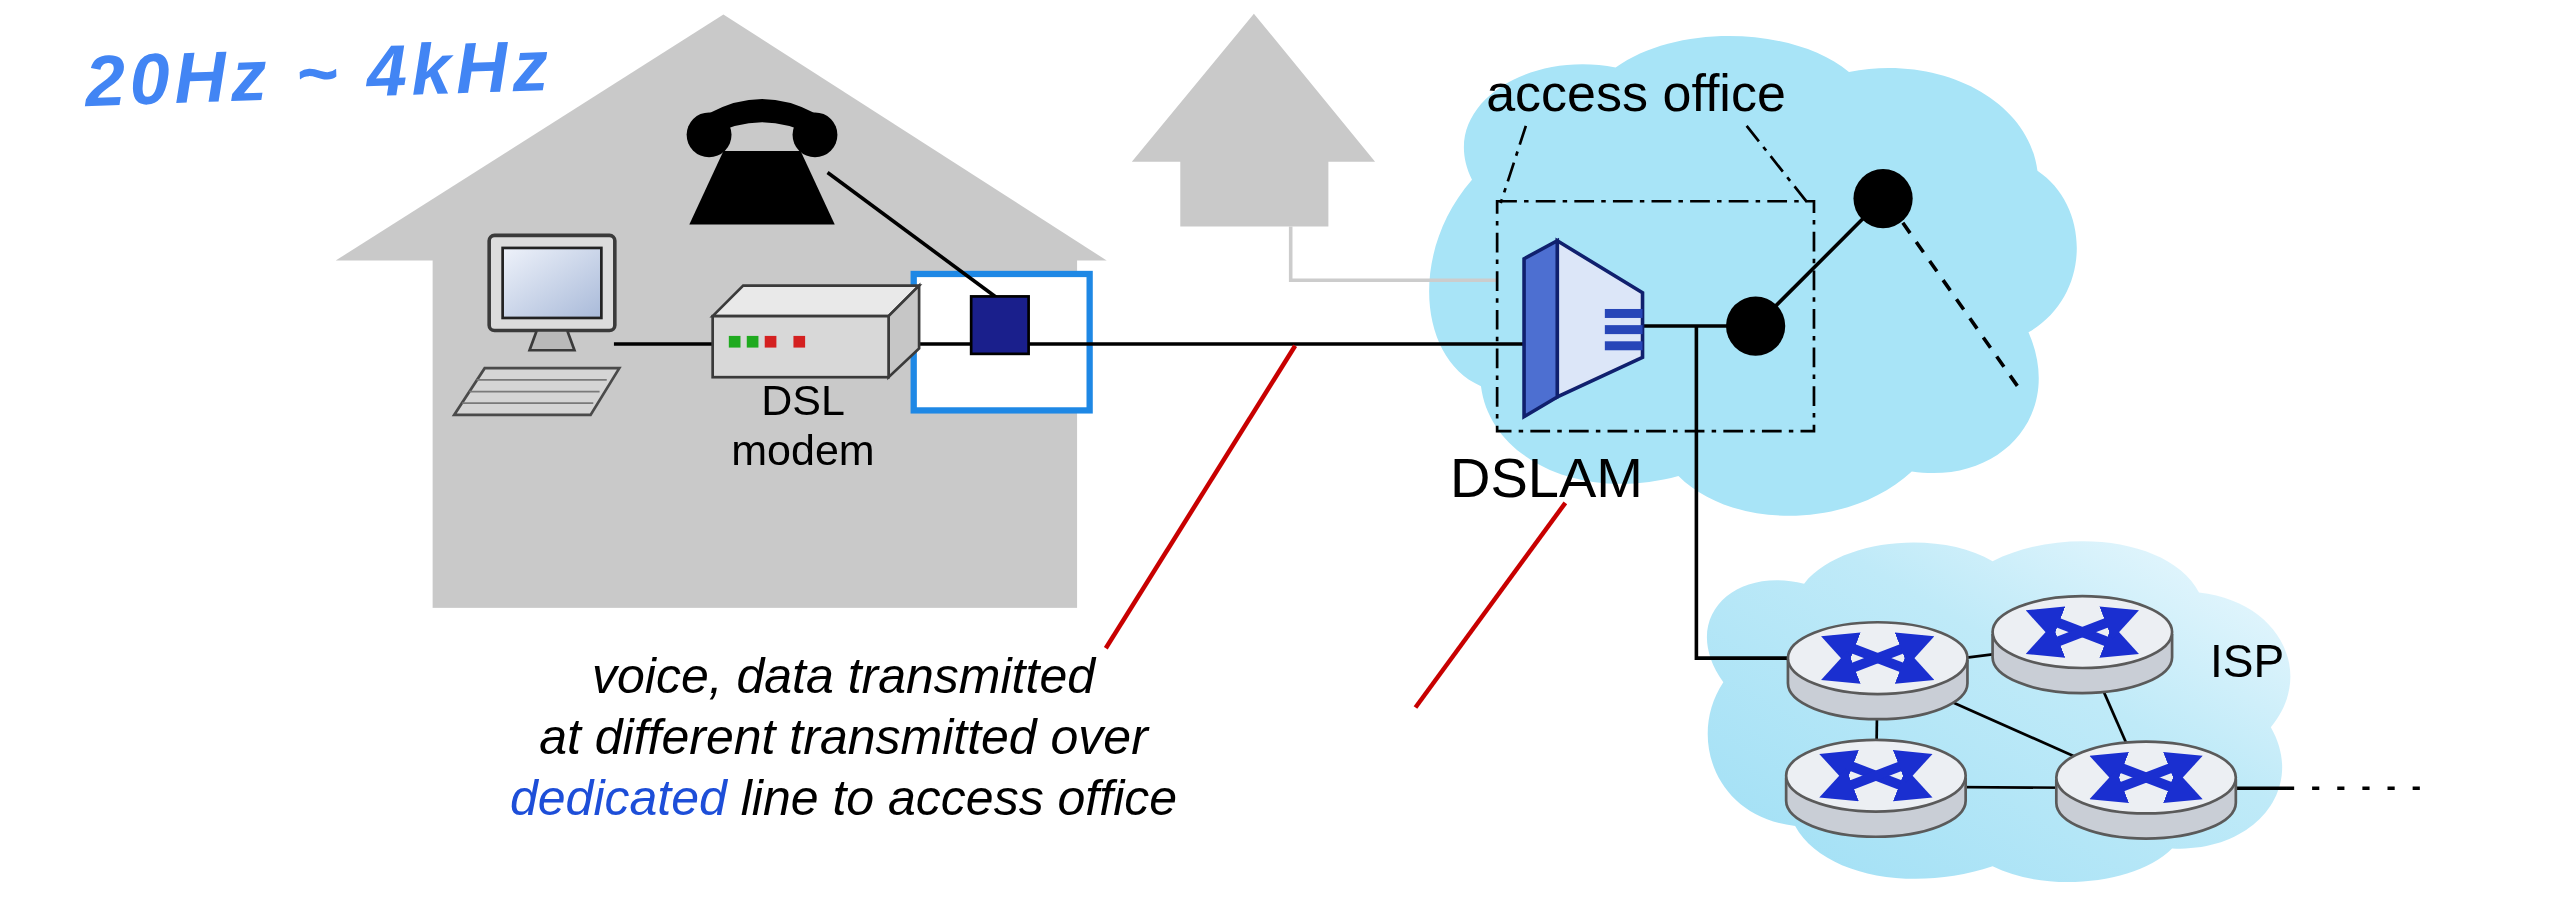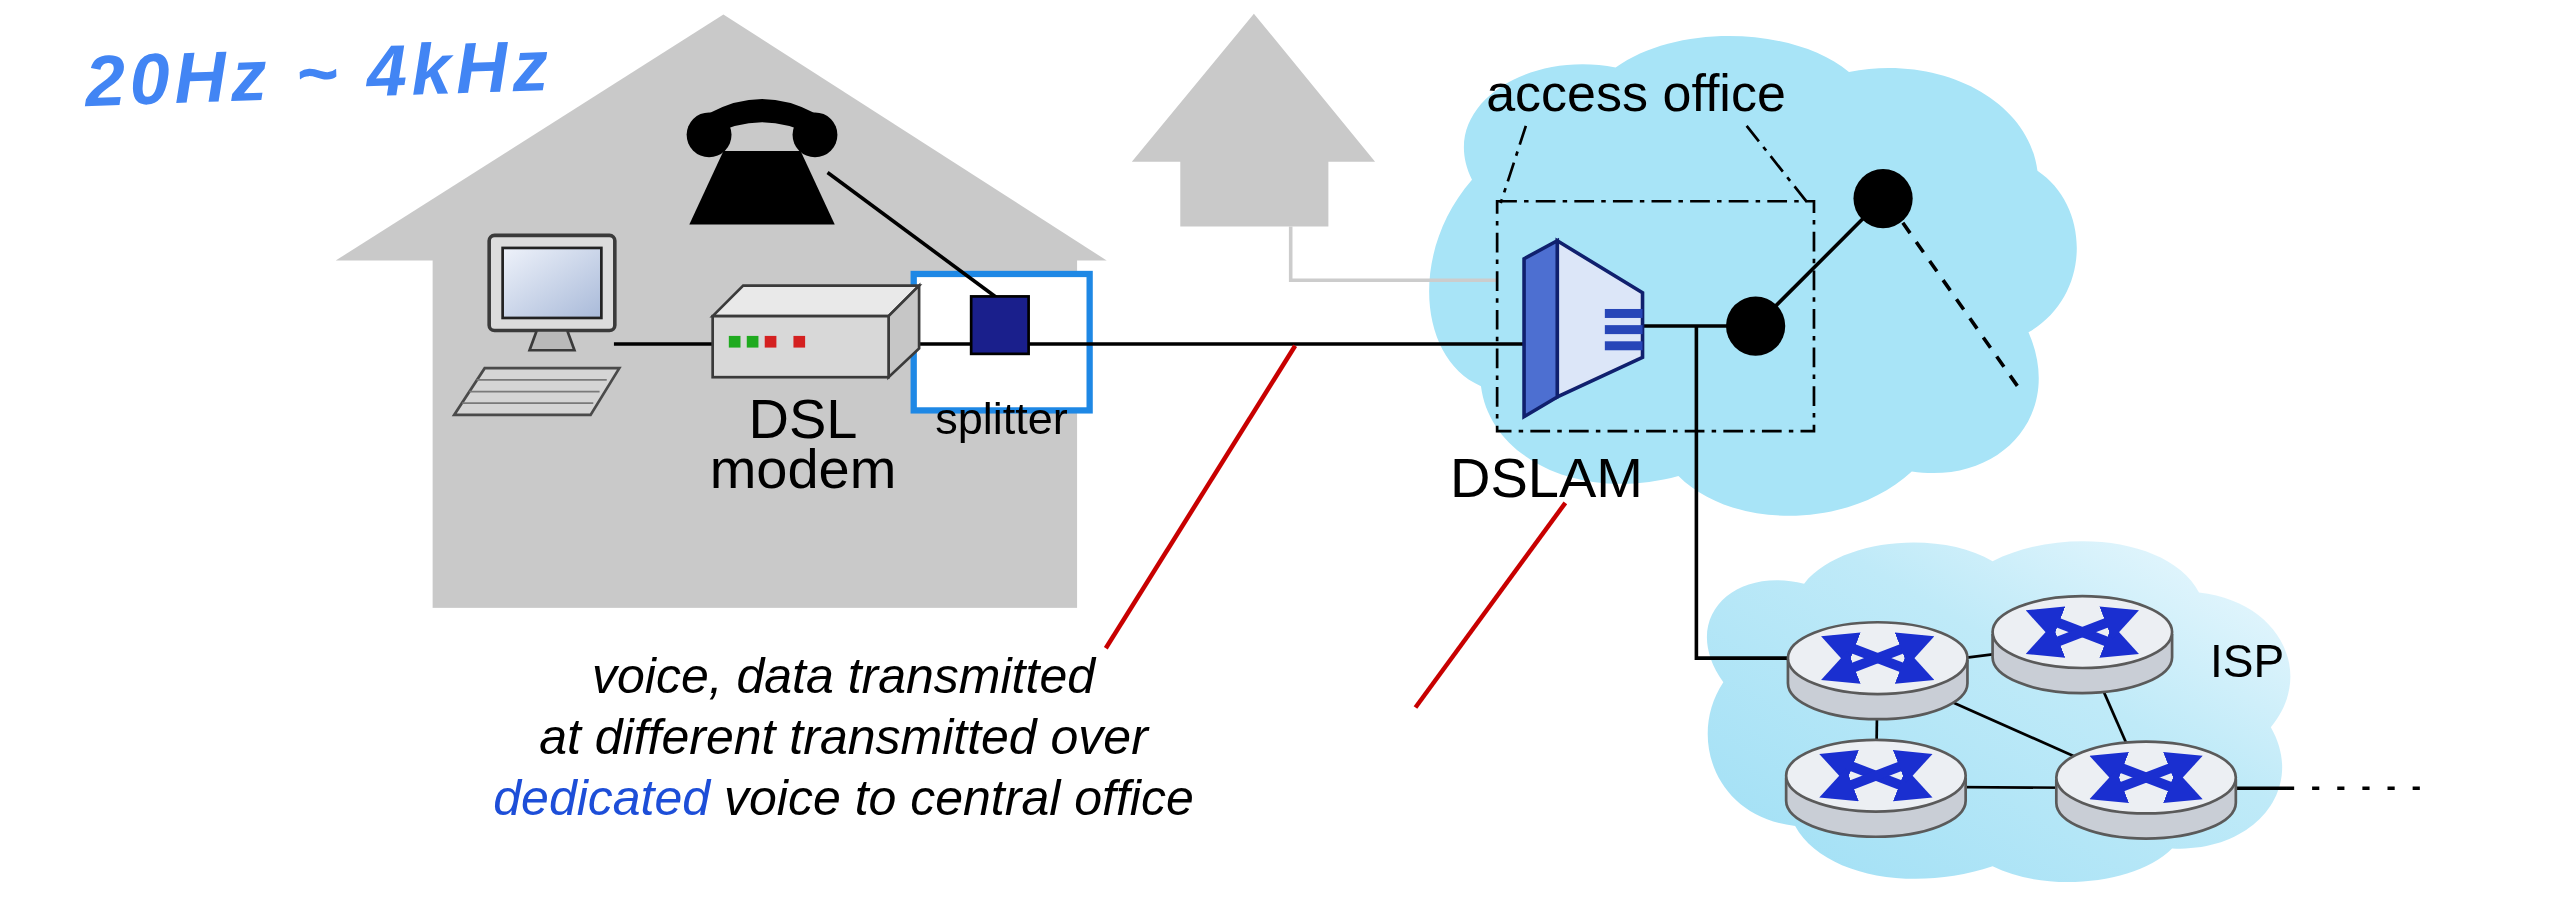--- a/index.html
+++ b/index.html
@@ -16,21 +16,21 @@
   .preline { white-space:pre-line; }
   .italic { font-style:italic;text-align:center; }
 
   .handwriting {
     left:85px; top:32px; font-size:72px; letter-spacing:4.5px;
     color:#4285f4; font-style:italic; transform:rotate(-2deg);
     font-weight:bold;
   }
   .central-office { left:1434px; top:63px; width:404px; font-size:52px; }
   .telephone-network { left:1971px; top:79px; font-size:52px; line-height:57px; }
-  .dsl-modem { left:709px; top:394px; width:188px; font-size:56px; line-height:50px; }
+  .dsl-modem { left:709px; top:375px; width:188px; font-size:43px; line-height:50px; }
   .splitter { left:908px; top:393px; width:187px; font-size:45px; }
   .dslam { left:1438px; top:445px; font-size:56px;margin-left:12px; }
   .voice-annotation { left:462px; top:646px; width:763px; font-size:50px; line-height:61px; }
   .dsl-access-annotation { left:1219px; top:707px; width:413px; font-size:50px; line-height:61px; }
   .isp { left:2210px; top:634px; font-size:46px; }
   .red-word { color:#1d4ed8; }
 </style>
 </head>
 <body>
 
@@ -158,30 +158,29 @@
 </svg>
 
 <div class="label handwriting">20Hz ~ 4kHz</div>
 
 <div class="label central-office center">access office</div>
 
 
 <div class="label dsl-modem center preline">DSL
 modem</div>
 
-<div class="label splitter center">splitter</div>
 
 <div class="label dslam">DSLAM</div>
 
 <div class="label voice-annotation center italic">
   <div>voice, data transmitted</div>
   <div>at different transmitted over</div>
   <div>
     <span class="red-word">dedicated</span>
-    <span>voice to central office</span>
+    <span>line to access office</span>
   </div>
 </div>
 
 
 <div class="label isp">ISP</div>
 
 </div>
 
 
 </body></html>

